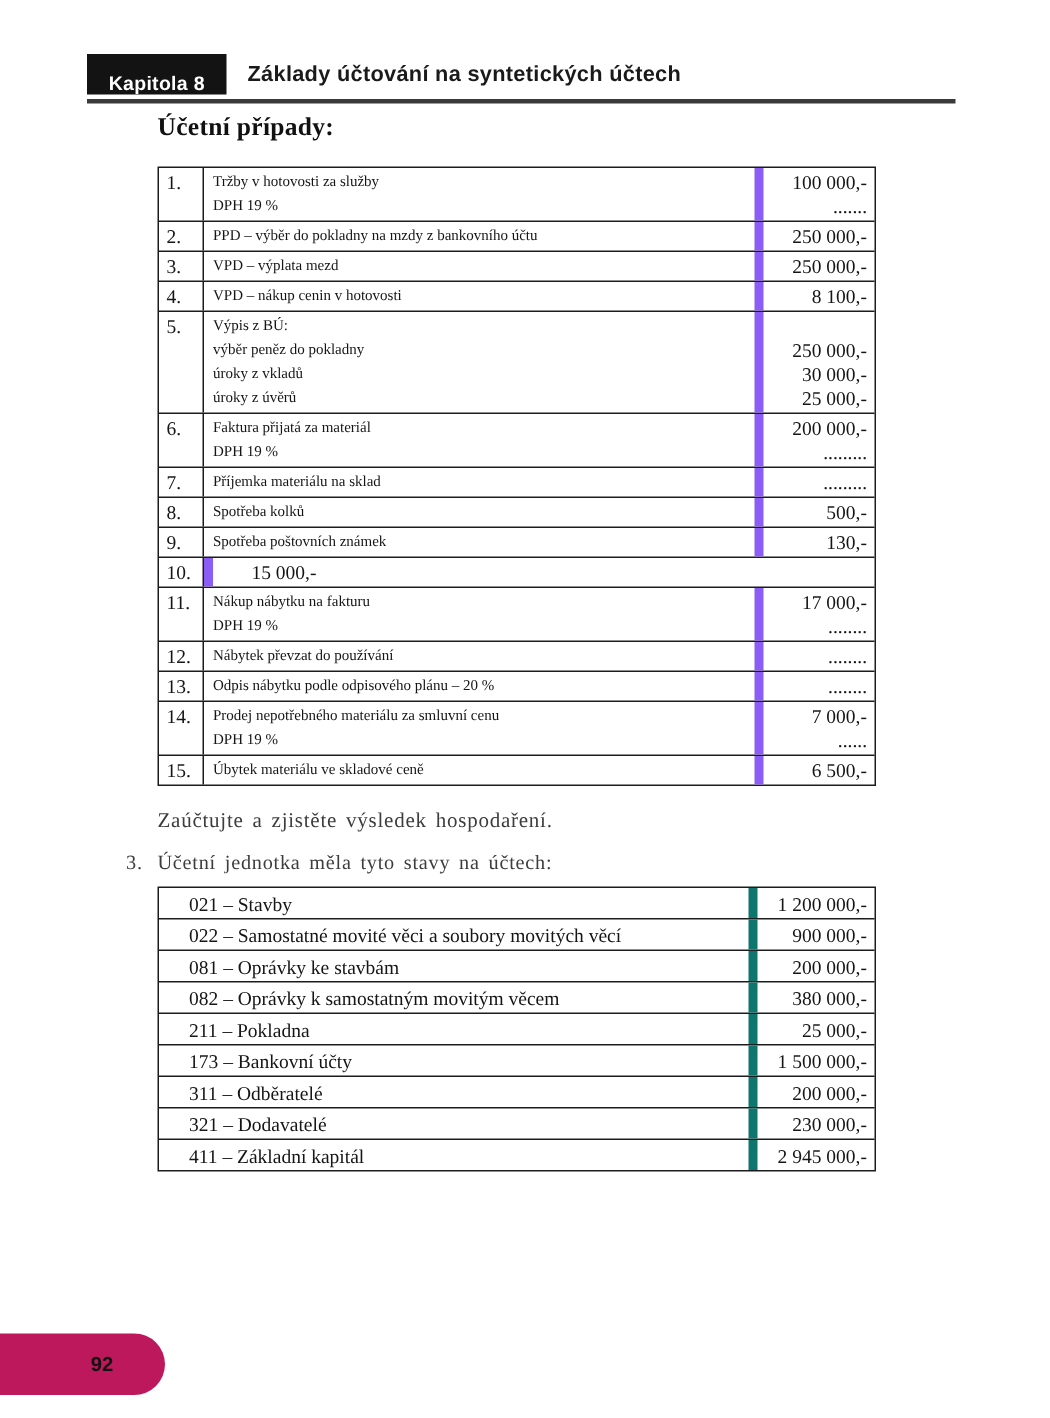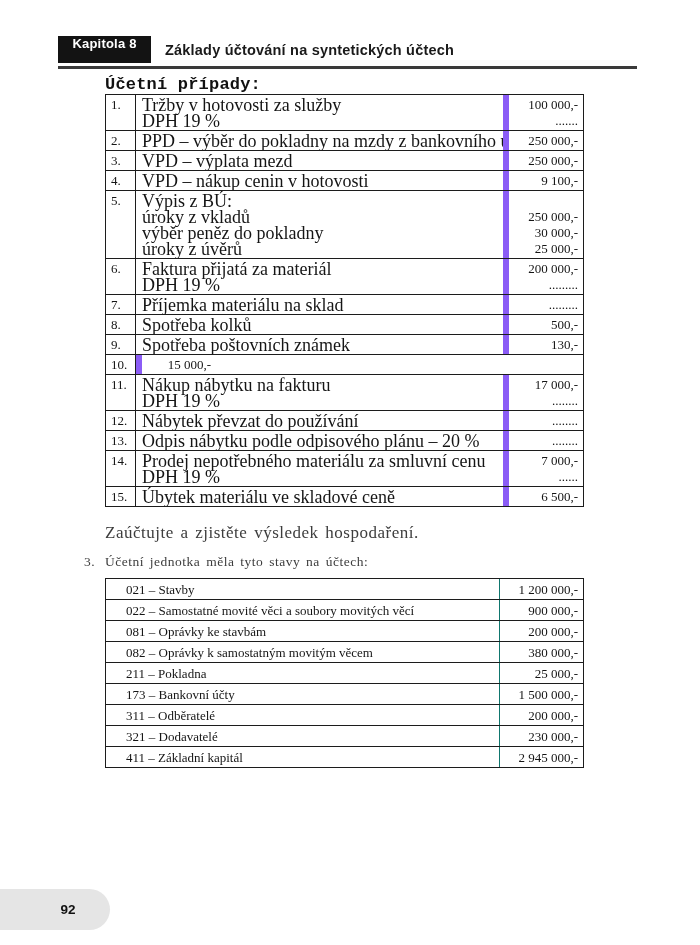--- a/index.html
+++ b/index.html
@@ -12,93 +12,93 @@
     position: relative;
     overflow: hidden;
   }
   .page { position: absolute; inset: 0; }
 
   
   .chapter-badge {
     position: absolute; left: 58px; top: 36px;
     width: 93px; height: 27px;
     background: #131313; color: #ffffff;
-    display: flex; align-items: flex-start; justify-content: center;
+    display: flex; align-items: flex-end; justify-content: center;
     font-family: "Liberation Sans", sans-serif;
     font-weight: bold; font-size: 13px; letter-spacing: 0.2px;
   }
   .chapter-title {
     position: absolute; left: 165px; top: 36px; height: 27px;
     display: flex; align-items: center;
     font-family: "Liberation Sans", sans-serif;
     font-weight: bold; font-size: 14.5px; letter-spacing: 0.2px;
     color: #1a1a1a;
   }
   .header-rule {
     position: absolute; left: 58px; top: 66px;
     width: 579px; height: 3px; background: #3a3a3a;
   }
 
   
   .content { position: absolute; left: 105px; top: 75px; width: 479px; }
 
   .section-title {
-    font-family: Liberation Mono, monospace;
+    font-family: Liberation Serif, serif;
     font-weight: bold; font-size: 17px; letter-spacing: 0.2px;
-    color: #111; margin-bottom: 0;
+    color: #111; margin-bottom: 16px;
   }
 
   
   .tbl { width: 100%; border: 1px solid #1c1c1c; }
   .trow { display: flex; border-bottom: 1px solid #1c1c1c; }
   .trow:last-child { border-bottom: none; }
   .ln { line-height: 16px; min-height: 16px; white-space: nowrap; }
 
   .c-num {
     flex: 0 0 30px; width: 30px;
     border-right: 1px solid #1c1c1c;
     padding: 2px 3px 1px 5px;
     font-size: 13px;
   }
-  .c-desc { flex: 1 1 auto; padding: 2px 6px 1px 6px; font-size: 18px; overflow: hidden; }
+  .c-desc { flex: 1 1 auto; padding: 2px 6px 1px 6px; font-size: 10px; overflow: hidden; }
   .c-amt {
     flex: 0 0 80px; width: 80px;
     border-left: 6px solid #8b5cf6;
     padding: 2px 5px 1px 3px;
     font-size: 13px; text-align: right;
   }
 
   
   .note {
     margin-top: 16px;
-    font-size: 17px; color: #3d3d3d;
+    font-size: 14px; color: #3d3d3d;
     letter-spacing: 0.5px; word-spacing: 2px;
   }
   .exercise-item {
     margin-top: 11px; margin-bottom: 8px;
     display: flex;
     font-size: 13.5px; color: #3d3d3d;
     letter-spacing: 0.5px; word-spacing: 2px;
   }
   .item-num { margin-left: -21px; width: 21px; flex: 0 0 21px; }
 
   .accounts .a-label { flex: 1 1 auto; padding: 2px 6px 1px 6px; font-size: 13px; margin-left: 14px; }
   .accounts .a-amt {
     flex: 0 0 84px; width: 84px;
-    border-left: 1px solid #0f766e;
+    border-left: 6px solid #0f766e;
     padding: 2px 5px 1px 3px;
     font-size: 13px; text-align: right;
   }
   .accounts .ln { line-height: 17px; min-height: 17px; }
 
   
   .page-tab {
     position: absolute; left: 0; top: 889px;
     width: 110px; height: 41px;
-    background: #e5e5e5;
+    background: #be185d;
     border-radius: 0 21px 21px 0;
     display: flex; align-items: center; justify-content: center;
     padding-left: 26px;
     font-family: "Liberation Sans", sans-serif;
     font-weight: bold; font-size: 13.5px; color: #111;
   }
 </style>
 </head>
 <body>
 
@@ -147,30 +147,30 @@
           <div class="ln">250 000,-</div>
         </div>
       </div>
 
       <div class="trow">
         <div class="c-num">4.</div>
         <div class="c-desc">
           <div class="ln">VPD – nákup cenin v hotovosti</div>
         </div>
         <div class="c-amt">
-          <div class="ln">9 100,-</div>
+          <div class="ln">8 100,-</div>
         </div>
       </div>
 
       <div class="trow">
         <div class="c-num">5.</div>
         <div class="c-desc">
           <div class="ln">Výpis z BÚ:</div>
+          <div class="ln">výběr peněz do pokladny</div>
           <div class="ln">úroky z vkladů</div>
-          <div class="ln">výběr peněz do pokladny</div>
           <div class="ln">úroky z úvěrů</div>
         </div>
         <div class="c-amt">
           <div class="ln"></div>
           <div class="ln">250 000,-</div>
           <div class="ln">30 000,-</div>
           <div class="ln">25 000,-</div>
         </div>
       </div>
 

